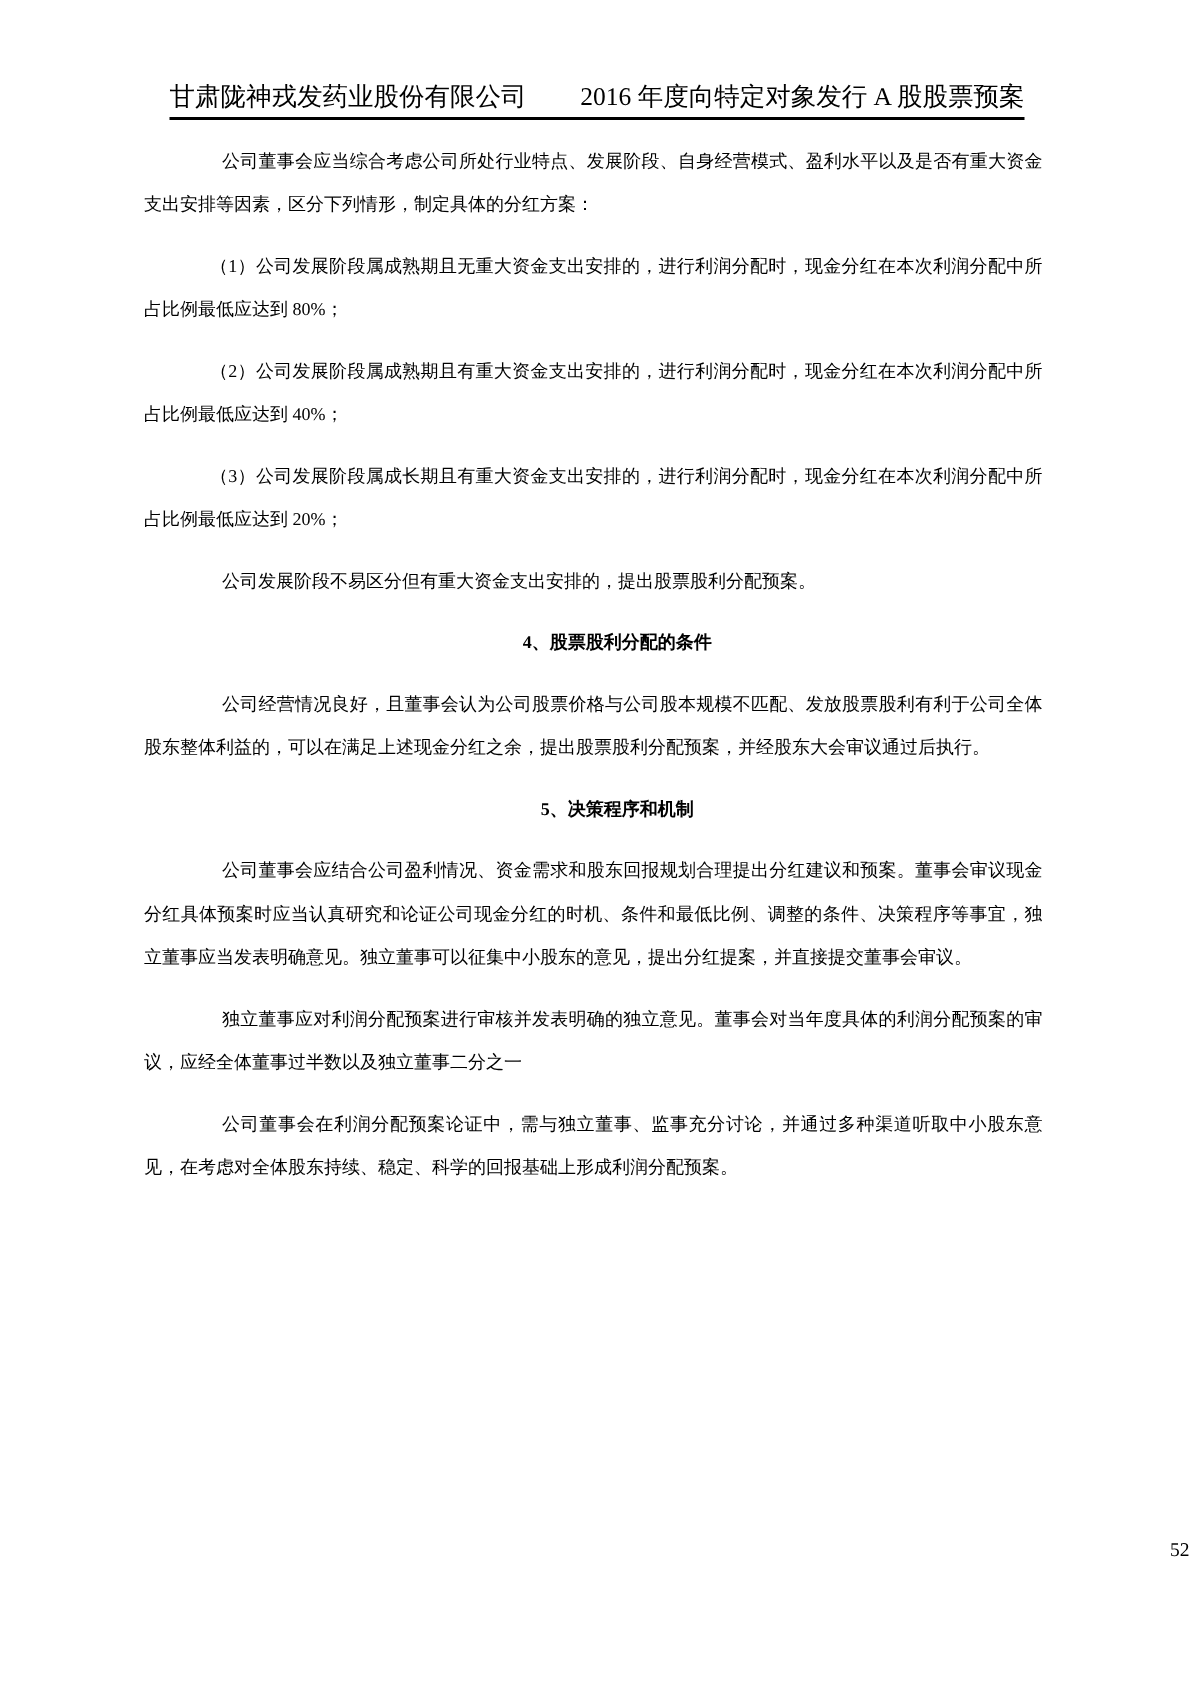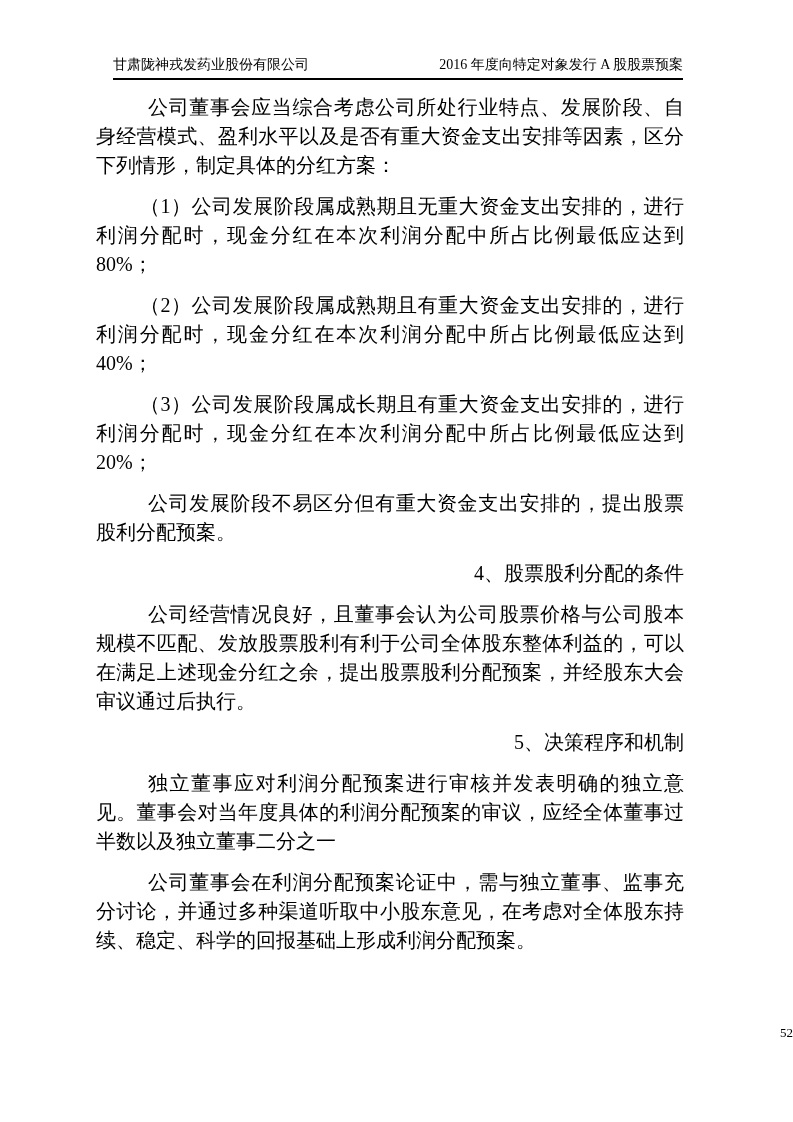--- a/index.html
+++ b/index.html
@@ -17,44 +17,44 @@
     overflow: hidden;
   }
   .header {
     position: absolute;
     left: 113px;
     top: 57px;
     width: 570px;
     display: flex;
     justify-content: space-between;
     align-items: flex-end;
-    font-size: 14px;
+    font-size: 17px;
     line-height: 16px;
     padding-bottom: 5px;
     border-bottom: 2px solid #000000;
     white-space: nowrap;
   }
   .doc-body {
     position: absolute;
     left: 96px;
     top: 93px;
     width: 600px;
     font-size: 16px;
     line-height: 29px;
     text-align: justify;
   }
   .doc-body p, .doc-body h3 {
-    margin: 0 12px 12px 0;
+    margin: 0 1px 12px 0;
     padding: 0;
-    font-size: 20px;
+    font-size: 12px;
     line-height: 29px;
   }
   .doc-body p.para { text-indent: 52px; font-weight: normal; }
   .doc-body p.item { text-indent: 44px; font-weight: normal; }
-  .doc-body h3.heading { text-indent: 32px; font-weight: normal; text-align: right; }
+  .doc-body h3.heading { text-indent: 32px; font-weight: bold; text-align: center; }
   .page-num {
     position: absolute;
     left: 0;
     top: 1025px;
     width: 100%;
     text-align: right;
     font-size: 13px;
     line-height: 15px;
   }
 </style>
@@ -68,17 +68,18 @@
   </div>
   <div class="doc-body" id="doc-body">
       <p class="para">公司董事会应当综合考虑公司所处行业特点、发展阶段、自身经营模式、盈利水平以及是否有重大资金支出安排等因素，区分下列情形，制定具体的分红方案：</p>
       <p class="item">（1）公司发展阶段属成熟期且无重大资金支出安排的，进行利润分配时，现金分红在本次利润分配中所占比例最低应达到 80%；</p>
       <p class="item">（2）公司发展阶段属成熟期且有重大资金支出安排的，进行利润分配时，现金分红在本次利润分配中所占比例最低应达到 40%；</p>
       <p class="item">（3）公司发展阶段属成长期且有重大资金支出安排的，进行利润分配时，现金分红在本次利润分配中所占比例最低应达到 20%；</p>
       <p class="para">公司发展阶段不易区分但有重大资金支出安排的，提出股票股利分配预案。</p>
       <h3 class="heading">4、股票股利分配的条件</h3>
       <p class="para">公司经营情况良好，且董事会认为公司股票价格与公司股本规模不匹配、发放股票股利有利于公司全体股东整体利益的，可以在满足上述现金分红之余，提出股票股利分配预案，并经股东大会审议通过后执行。</p>
       <h3 class="heading">5、决策程序和机制</h3>
+      <p class="para">公司董事会应结合公司盈利情况、资金需求和股东回报规划合理提出分红建议和预案。董事会审议现金分红具体预案时应当认真研究和论证公司现金分红的时机、条件和最低比例、调整的条件、决策程序等事宜，独立董事应当发表明确意见。独立董事可以征集中小股东的意见，提出分红提案，并直接提交董事会审议。</p>
       <p class="para">独立董事应对利润分配预案进行审核并发表明确的独立意见。董事会对当年度具体的利润分配预案的审议，应经全体董事过半数以及独立董事二分之一</p>
       <p class="para">公司董事会在利润分配预案论证中，需与独立董事、监事充分讨论，并通过多种渠道听取中小股东意见，在考虑对全体股东持续、稳定、科学的回报基础上形成利润分配预案。</p>
     </div>
   <div class="page-num">52</div>
 </div>
 
 </body></html>

